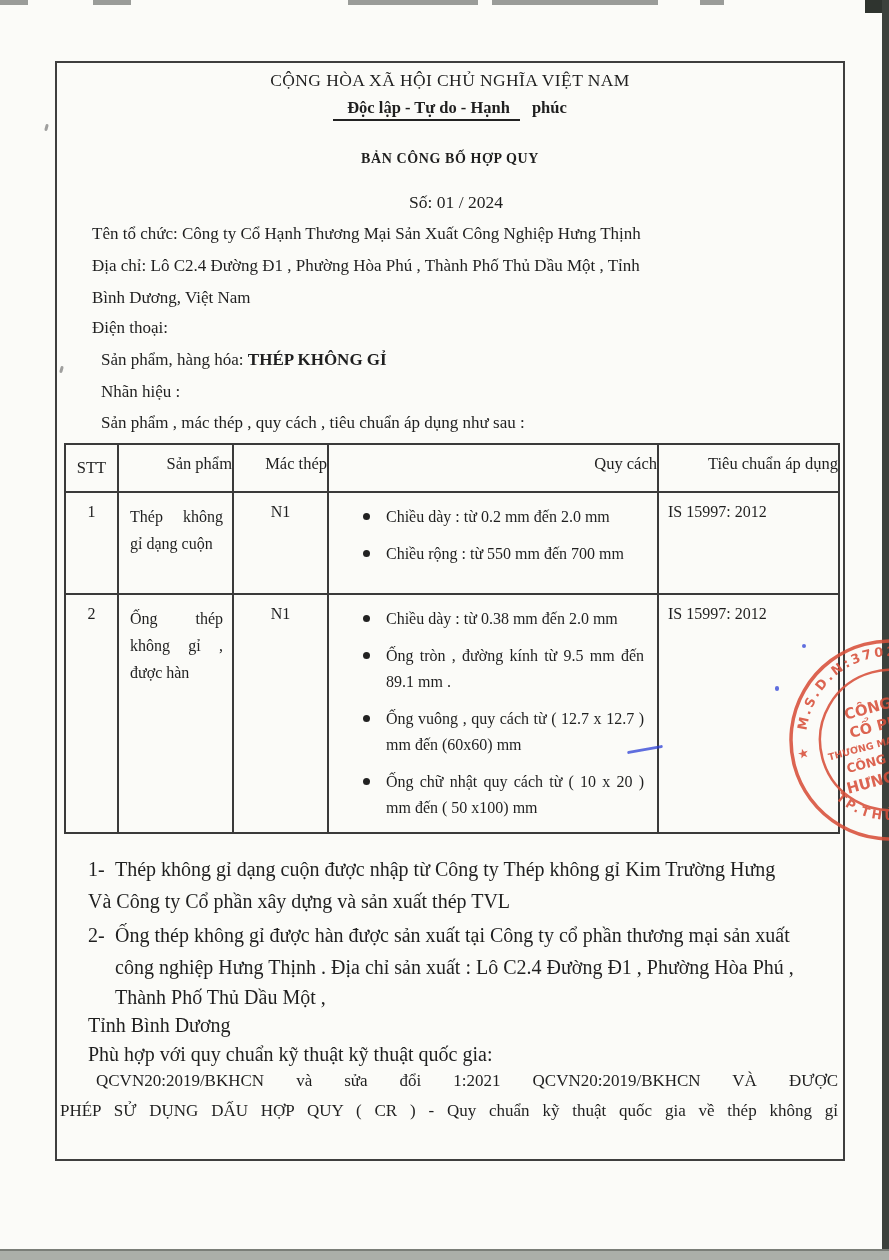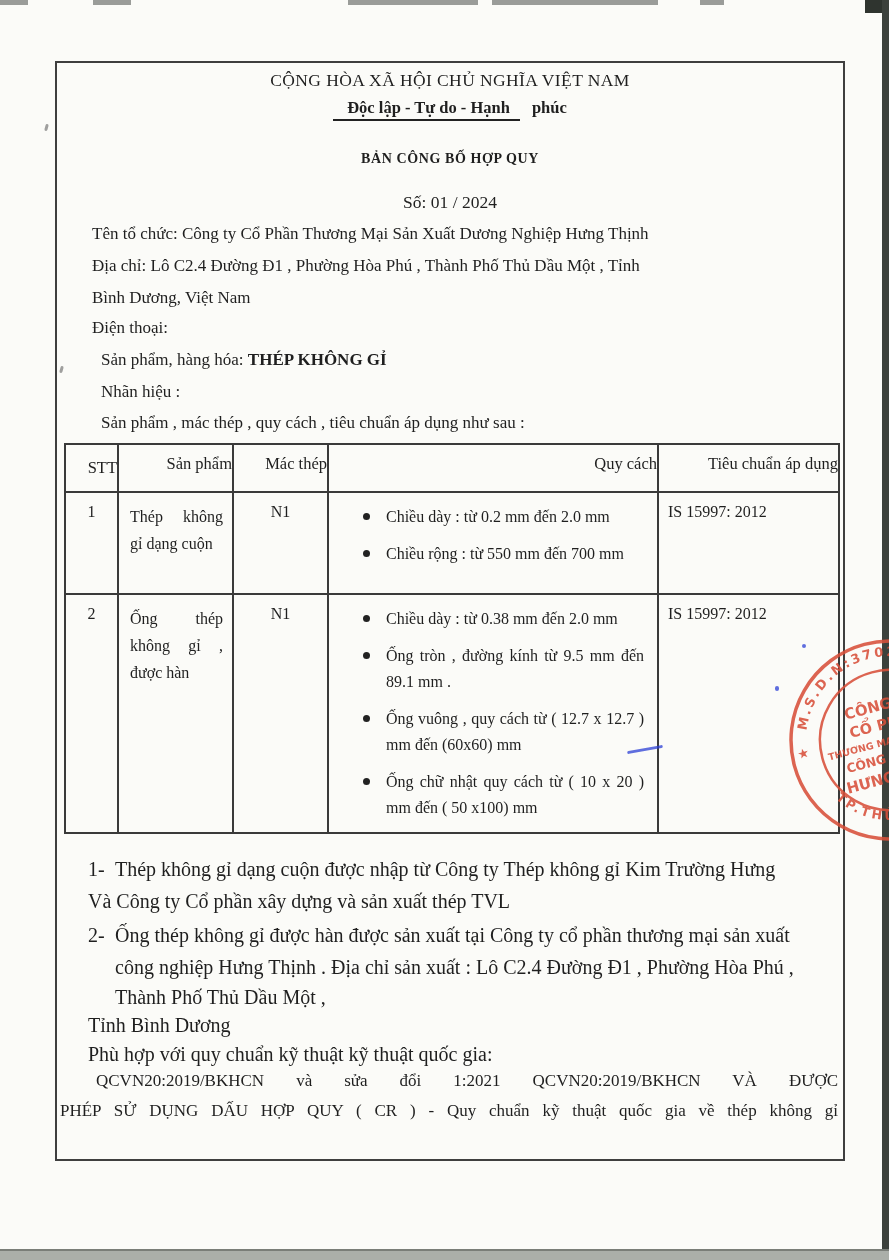--- a/index.html
+++ b/index.html
@@ -27,35 +27,35 @@
     background:transparent;
   }
 
   
   .centered { position:absolute; left:57px; width:786px; text-align:center; }
   .nat-line1 { top:70px; font-size:17.5px; font-weight:normal; letter-spacing:.4px; }
   .nat-line2 { top:98px; font-size:16.5px; font-weight:bold; }
   .nat-line2 .u { border-bottom:2px solid #222; padding:0 10px 2px 14px; }
   .nat-line2 .rest { margin-left:12px; }
   .doc-title { top:151px; font-size:14px; font-weight:bold; letter-spacing:.6px; }
-  .doc-number { top:192px; font-size:17.5px; }
+  .doc-number { top:192px; font-size:17.5px;padding-left:6px; }
 
   
   .line { position:absolute; font-size:17px; white-space:nowrap; }
   .bold { font-weight:bold; }
 
   
   table.spec-table {
     position:absolute; left:64px; top:443px;
     width:774px; border-collapse:collapse; table-layout:fixed;
     font-size:16px; color:#1f1f1f;
   }
   table.spec-table th, table.spec-table td { border:2px solid #3a3a3a; vertical-align:top; font-weight:normal; }
   table.spec-table thead th { height:38px; vertical-align:middle; text-align:right; padding:0 0 8px 11px; font-size:16.5px; }
-  table.spec-table thead th.c { padding:0; }
+  table.spec-table thead th.c { text-align:center; padding:0; }
   td.stt { text-align:center; padding-top:10px; }
   td.product { padding:10px 9px 0 11px; text-align:justify; line-height:27px; }
   td.grade { text-align:center; padding-top:10px; }
   td.specs { padding:4px 13px 0 12px; }
   td.standard { padding:10px 6px 0 9px;margin-left:18px; }
   .bullet { display:flex; margin:7px 0 11px 22px;font-family:Liberation Serif, serif; }
   .bullet .dot { width:7px; height:7px; border-radius:50%; background:#222; margin:9px 16px 0 0; flex:none; }
   .bullet .btext { text-align:justify; line-height:26px; }
 
   
@@ -83,21 +83,21 @@
 
 <div class="frame"></div>
 
 <div class="centered nat-line1">CỘNG HÒA XÃ HỘI CHỦ NGHĨA VIỆT NAM</div>
 <div class="centered nat-line2">
   <span class="u">Độc lập - Tự do - Hạnh</span><span class="rest">phúc</span>
 </div>
 <div class="centered doc-title bold">BẢN CÔNG BỐ HỢP QUY</div>
 <div class="centered doc-number">Số: 01 / 2024</div>
 
-<div class="line" style="left:92px;top:224px">Tên tổ chức: Công ty Cổ Phần Thương Mại Sản Xuất Dương Nghiệp Hưng Thịnh</div>
+<div class="line" style="left:92px;top:224px">Tên tổ chức: Công ty Cổ Hạnh Thương Mại Sản Xuất Công Nghiệp Hưng Thịnh</div>
 <div class="line" style="left:92px;top:256px">Địa chỉ: Lô C2.4 Đường Đ1 , Phường Hòa Phú , Thành Phố Thủ Dầu Một , Tỉnh</div>
 <div class="line" style="left:92px;top:288px">Bình Dương, Việt Nam</div>
 <div class="line" style="left:92px;top:318px">Điện thoại:</div>
 <div class="line" style="left:101px;top:350px">
   <span>Sản phẩm, hàng hóa:</span>
   <span class="bold">THÉP KHÔNG GỈ</span>
 </div>
 <div class="line" style="left:101px;top:382px">Nhãn hiệu :</div>
 <div class="line" style="left:101px;top:413px">Sản phẩm , mác thép , quy cách , tiêu chuẩn áp dụng như sau :</div>
 

